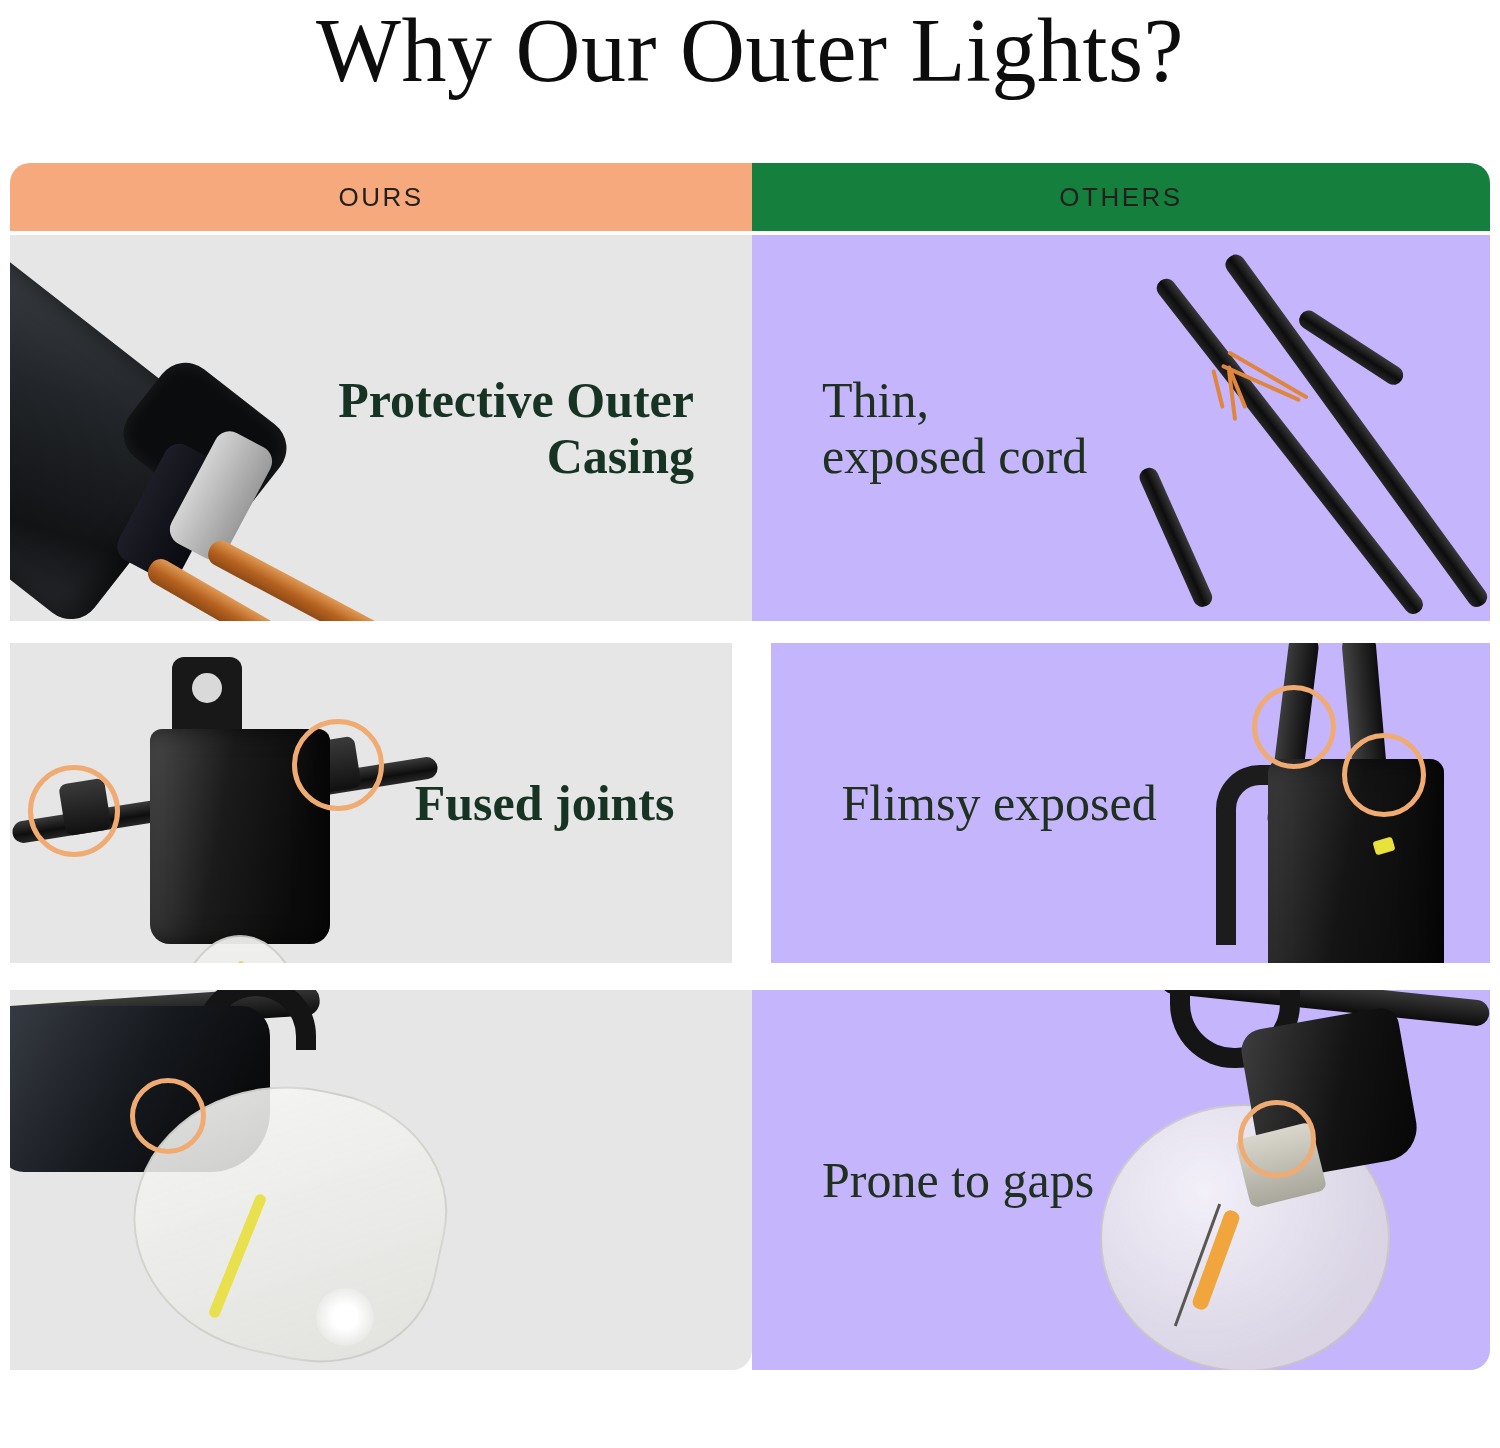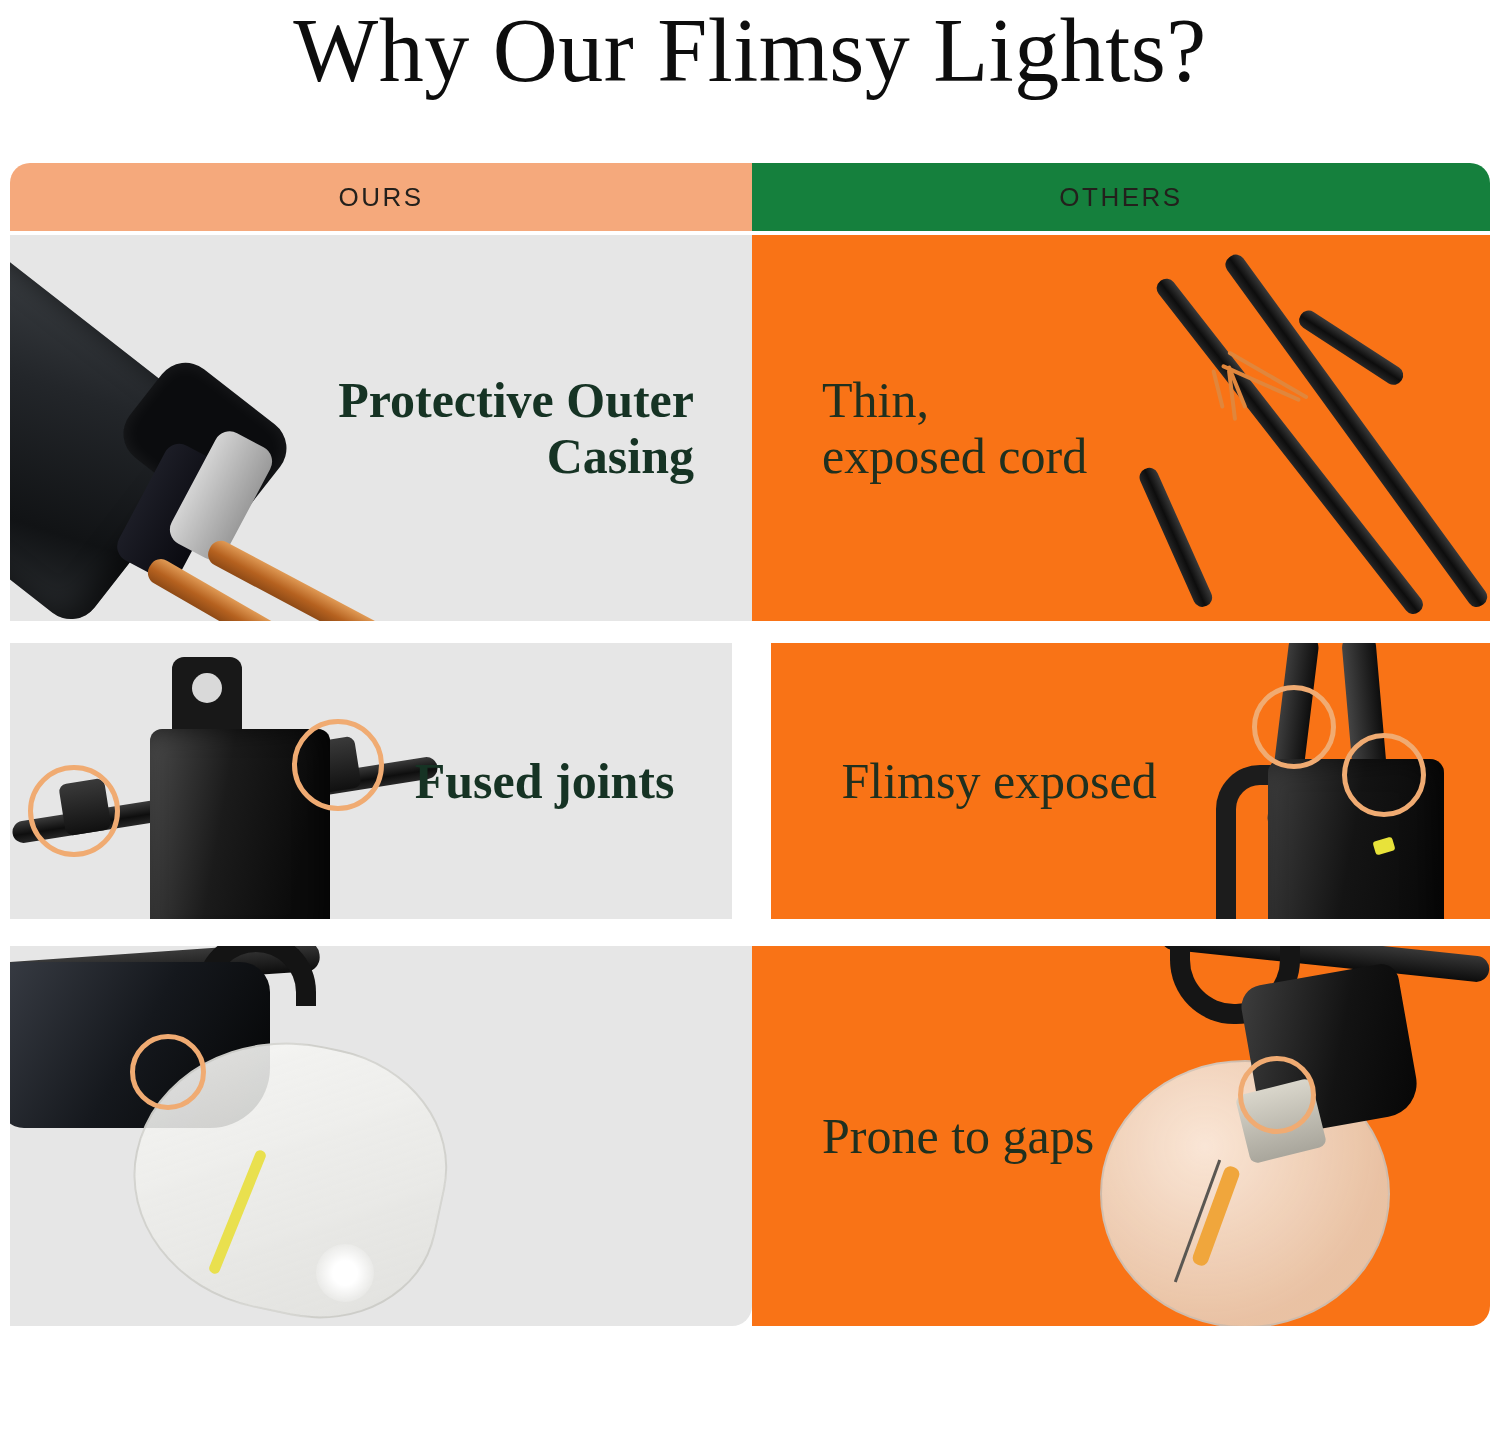--- a/index.html
+++ b/index.html
@@ -60,42 +60,42 @@
 
   
   .rows { margin-top: 4px; }
 
   .row {
     display: flex;
     width: 100%;
     position: relative;
   }
   .row-1 { height: 386px; }
-  .row-2 { height: 276px; margin-top: 22px; gap: 39px; }
+  .row-2 { height: 320px; margin-top: 22px; gap: 39px; }
   .row-3 { height: 380px; margin-top: 27px; }
 
   .row-1 .cell-ours   { border-radius: 0 0 0 0; }
   .row-3 .cell-ours   { border-radius: 0 0 20px 0; }
   .row-3 .cell-others { border-radius: 0 0 20px 0; }
   .row-1 .cell-others { border-radius: 0 0 0 0; }
 
   .cell {
     position: relative;
     overflow: hidden;
     display: flex;
     align-items: center;
   }
   .cell-ours {
     width: 742px;
     background: #e6e6e6;
     justify-content: flex-end;
   }
   .cell-others {
     width: 738px;
-    background: #f97316;
+    background: #c4b5fd;
     justify-content: flex-start;
     align-items: center;
   }
 
   .row-1 .cell-ours { border-bottom-left-radius: 0; }
 
   
   .label {
     position: relative;
     z-index: 6;
@@ -420,21 +420,21 @@
     left: 106px; top: 210px;
     width: 3px; height: 130px;
     background: #5a5752;
     transform: rotate(20deg);
   }
   .r3t .hc1 { left: 148px; top: 110px; width: 78px; height: 78px; }
 </style>
 </head>
 <body>
 
-<h1 class="page-title">Why Our Flimsy Lights?</h1>
+<h1 class="page-title">Why Our Outer Lights?</h1>
 
 <div class="compare-table">
 
   <div class="table-header">
     <div class="th th-ours">OURS</div>
     <div class="th th-others">OTHERS</div>
   </div>
 
   <div class="rows">
 

